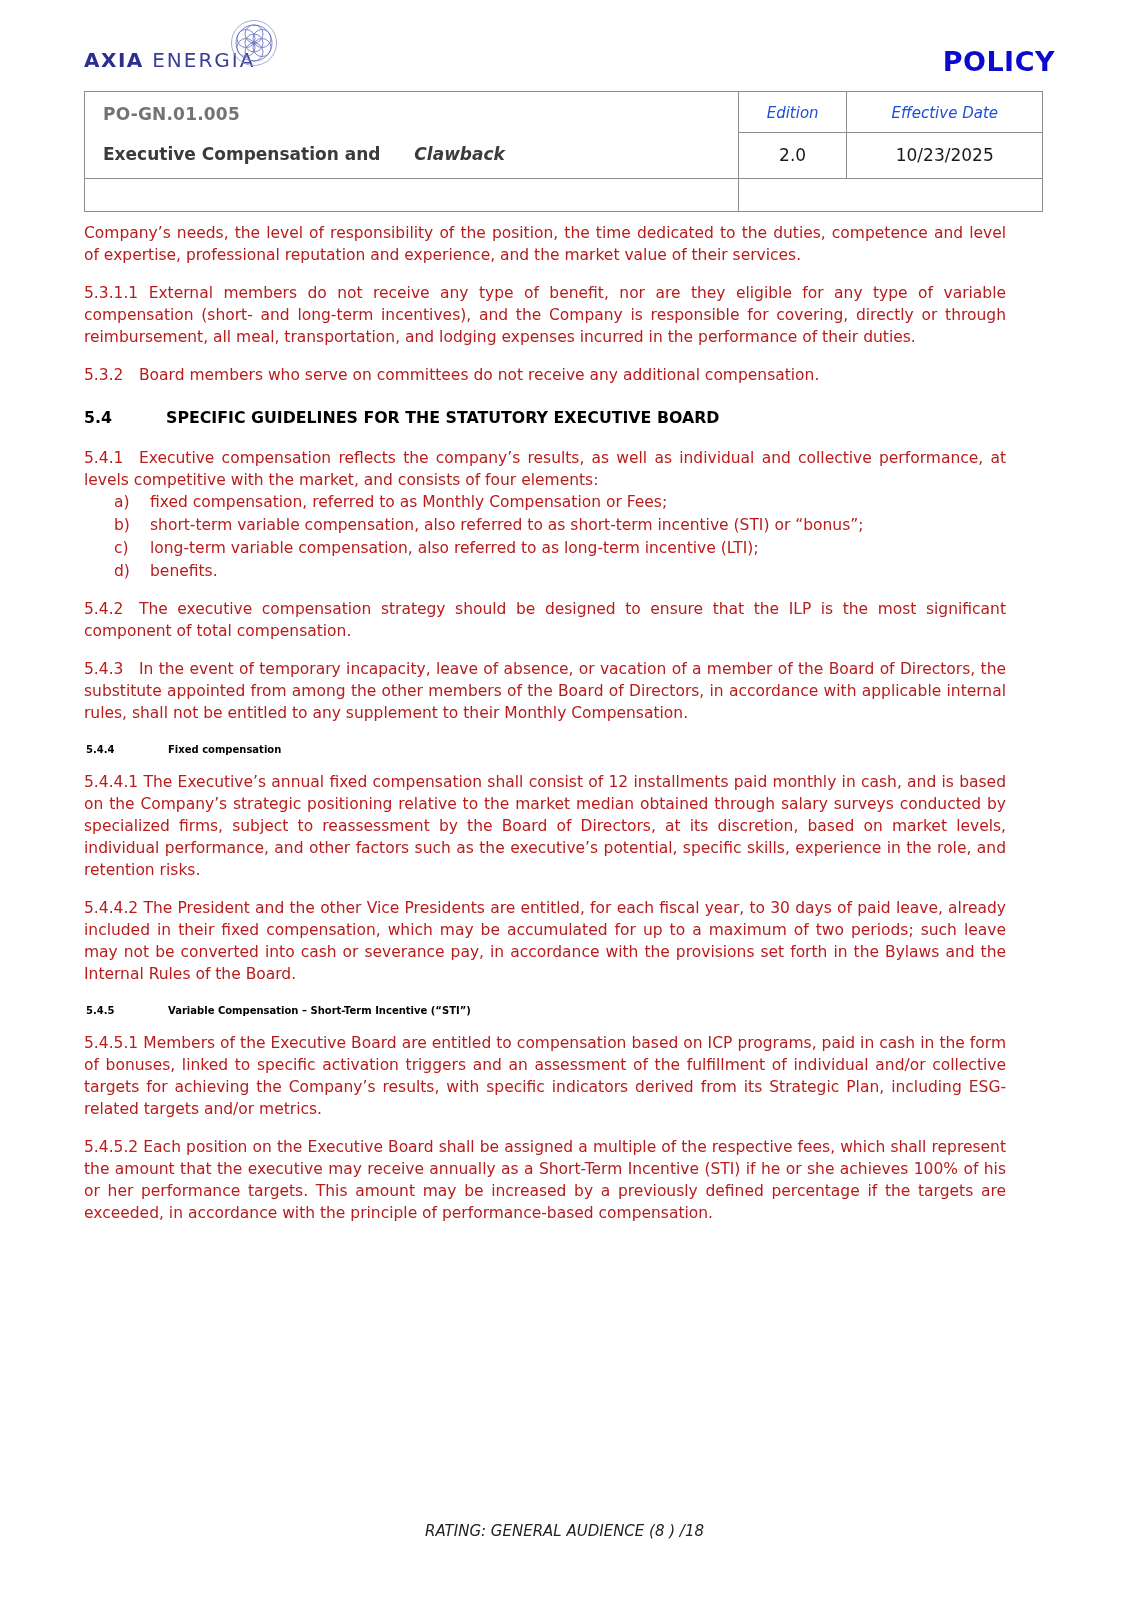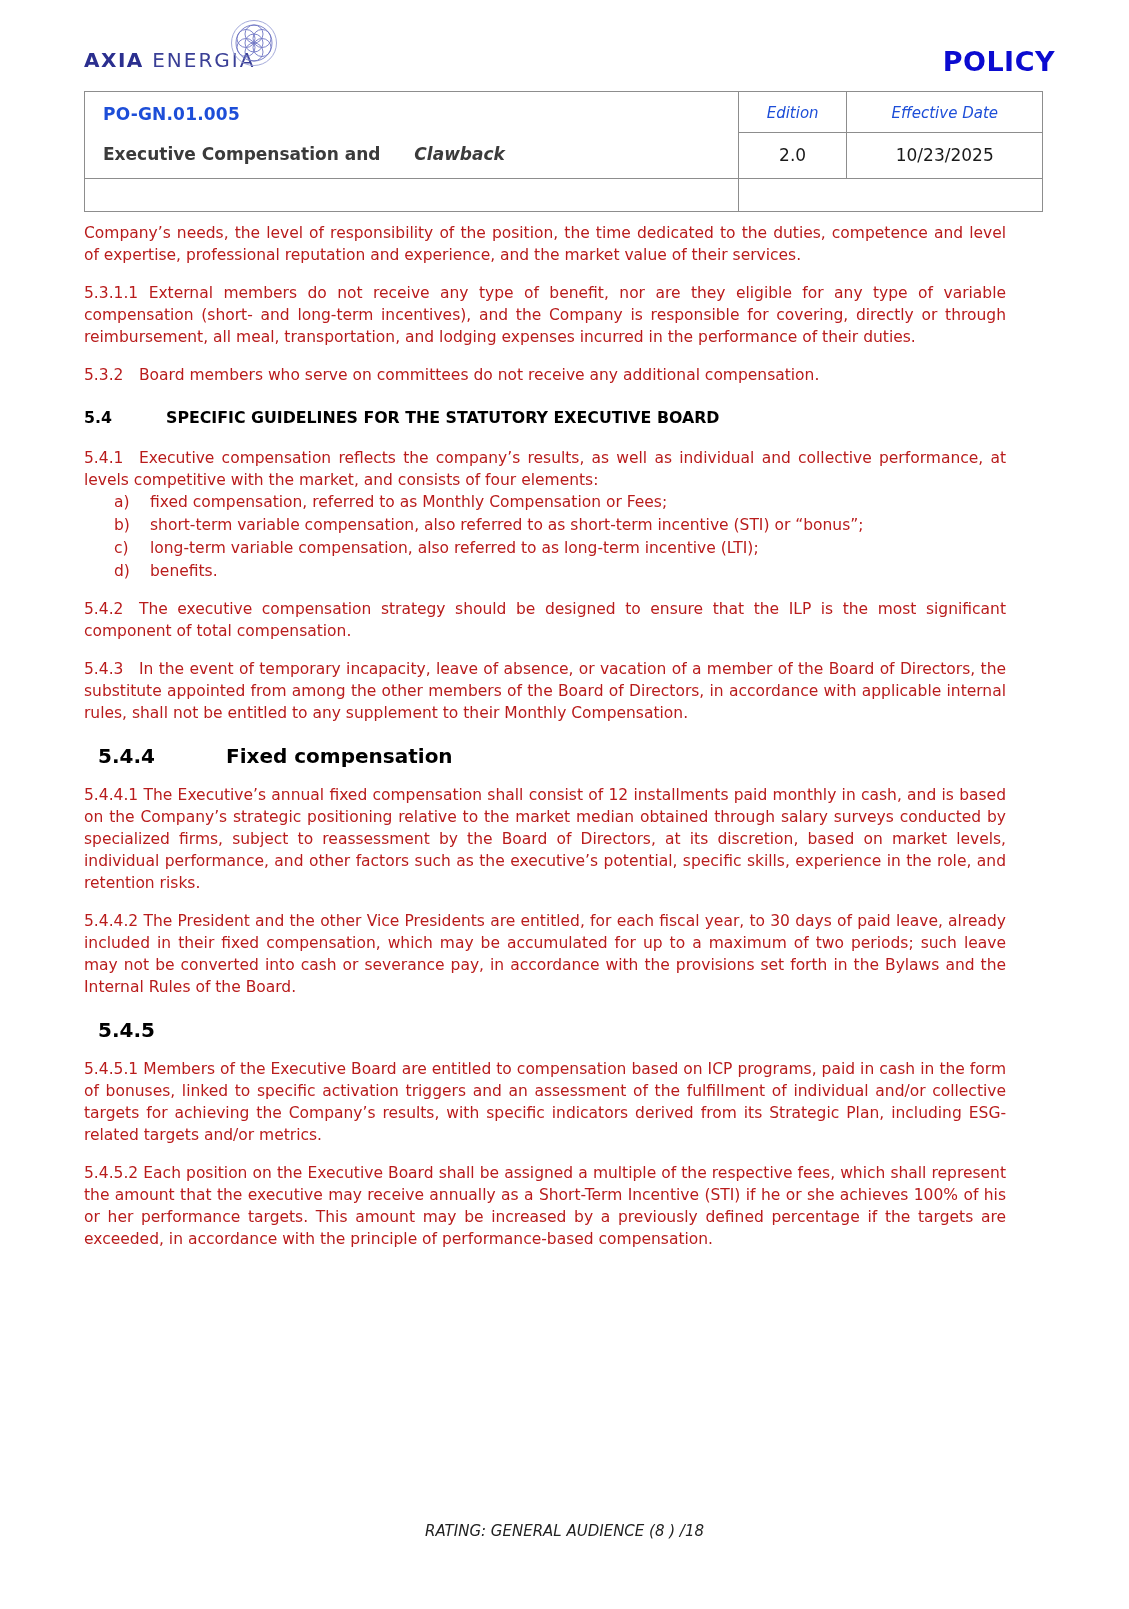--- a/index.html
+++ b/index.html
@@ -78,21 +78,21 @@
     padding: 0;
     vertical-align: middle;
   }
   .hdr-left {
     width: 613px;
     padding: 0 0 0 18px !important;
   }
   .hdr-code {
     font-weight: bold;
     font-size: 17px;
-    color: #1d4ed8;
+    color: #737373;
     padding: 12px 0 10px 0;
     letter-spacing: 0.2px;
   }
   .hdr-title {
     font-weight: bold;
     font-size: 17px;
     color: #3b3b3b;
     padding: 10px 0 14px 0;
   }
   .hdr-title i {
@@ -133,24 +133,23 @@
   p.tight { margin-bottom: 0; }
   .sec-h {
     font-weight: bold;
     font-size: 15.8px;
     margin: 22px 0 20px 0;
     display: flex;
   }
   .sec-h .num { width: 82px; flex: 0 0 82px; }
   .sub-h {
     font-weight: bold;
-    font-size: 20px;
-    margin: 20px 0 16px 14px;
-    display: flex;
-    gap: 46px;
+    font-size: 10px;
+    margin: 20px 0 16px 2px;
+    display: flex;
   }
   .sub-h .num { width: 82px; flex: 0 0 82px; }
   .list {
     margin: 0 0 16px 0;
     padding: 0;
   }
   .list .li {
     display: flex;
     margin: 0 0 1px 0;
     text-align: justify;
@@ -266,20 +265,21 @@
       <span class="num">5.4.4</span>
       <span>Fixed compensation</span>
     </div>
 
     <p>5.4.4.1 The Executive’s annual fixed compensation shall consist of 12 installments paid monthly in cash, and is based on the Company’s strategic positioning relative to the market median obtained through salary surveys conducted by specialized firms, subject to reassessment by the Board of Directors, at its discretion, based on market levels, individual performance, and other factors such as the executive’s potential, specific skills, experience in the role, and retention risks.</p>
 
     <p>5.4.4.2 The President and the other Vice Presidents are entitled, for each fiscal year, to 30 days of paid leave, already included in their fixed compensation, which may be accumulated for up to a maximum of two periods; such leave may not be converted into cash or severance pay, in accordance with the provisions set forth in the Bylaws and the Internal Rules of the Board.</p>
 
     <div class="sub-h">
       <span class="num">5.4.5</span>
+      <span>Variable Compensation – Short-Term Incentive (“STI”)</span>
     </div>
 
     <p>5.4.5.1 Members of the Executive Board are entitled to compensation based on ICP programs, paid in cash in the form of bonuses, linked to specific activation triggers and an assessment of the fulfillment of individual and/or collective targets for achieving the Company’s results, with specific indicators derived from its Strategic Plan, including ESG-related targets and/or metrics.</p>
 
     <p>5.4.5.2 Each position on the Executive Board shall be assigned a multiple of the respective fees, which shall represent the amount that the executive may receive annually as a Short-Term Incentive (STI) if he or she achieves 100% of his or her performance targets. This amount may be increased by a previously defined percentage if the targets are exceeded, in accordance with the principle of performance-based compensation.</p>
 
   </div>
 
   <div class="footer">RATING: GENERAL AUDIENCE (8 ) /18</div>
 

